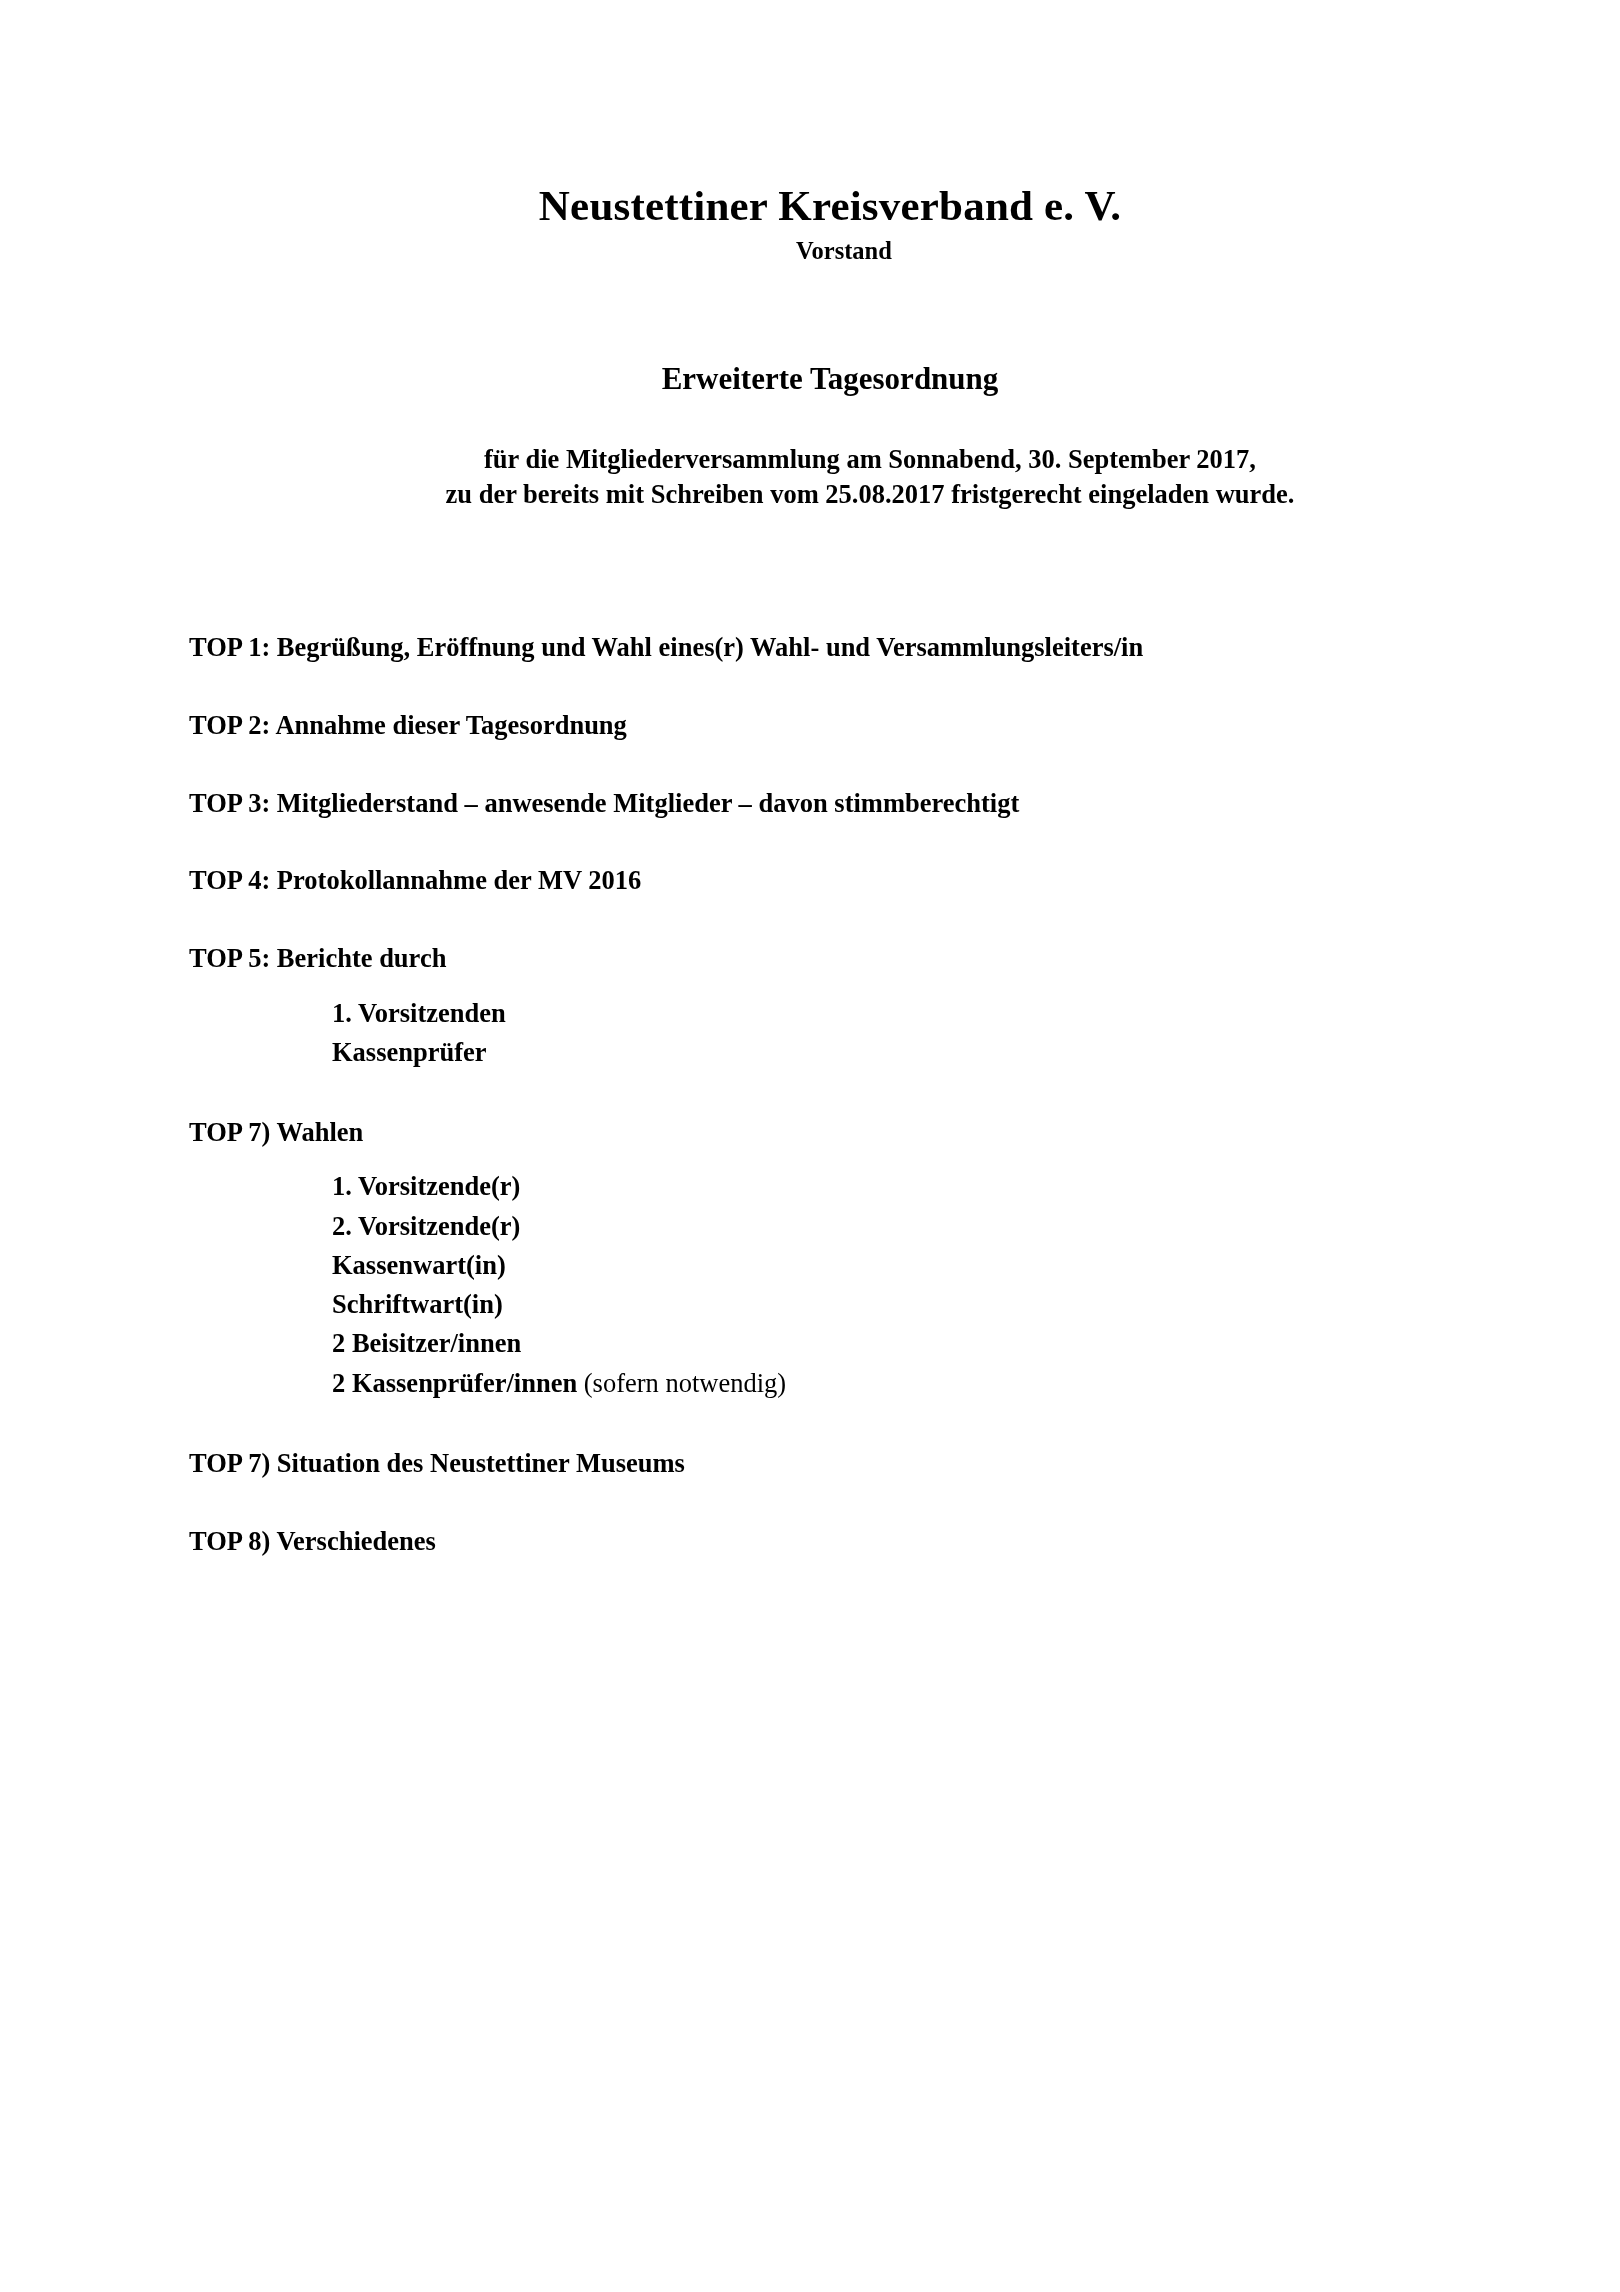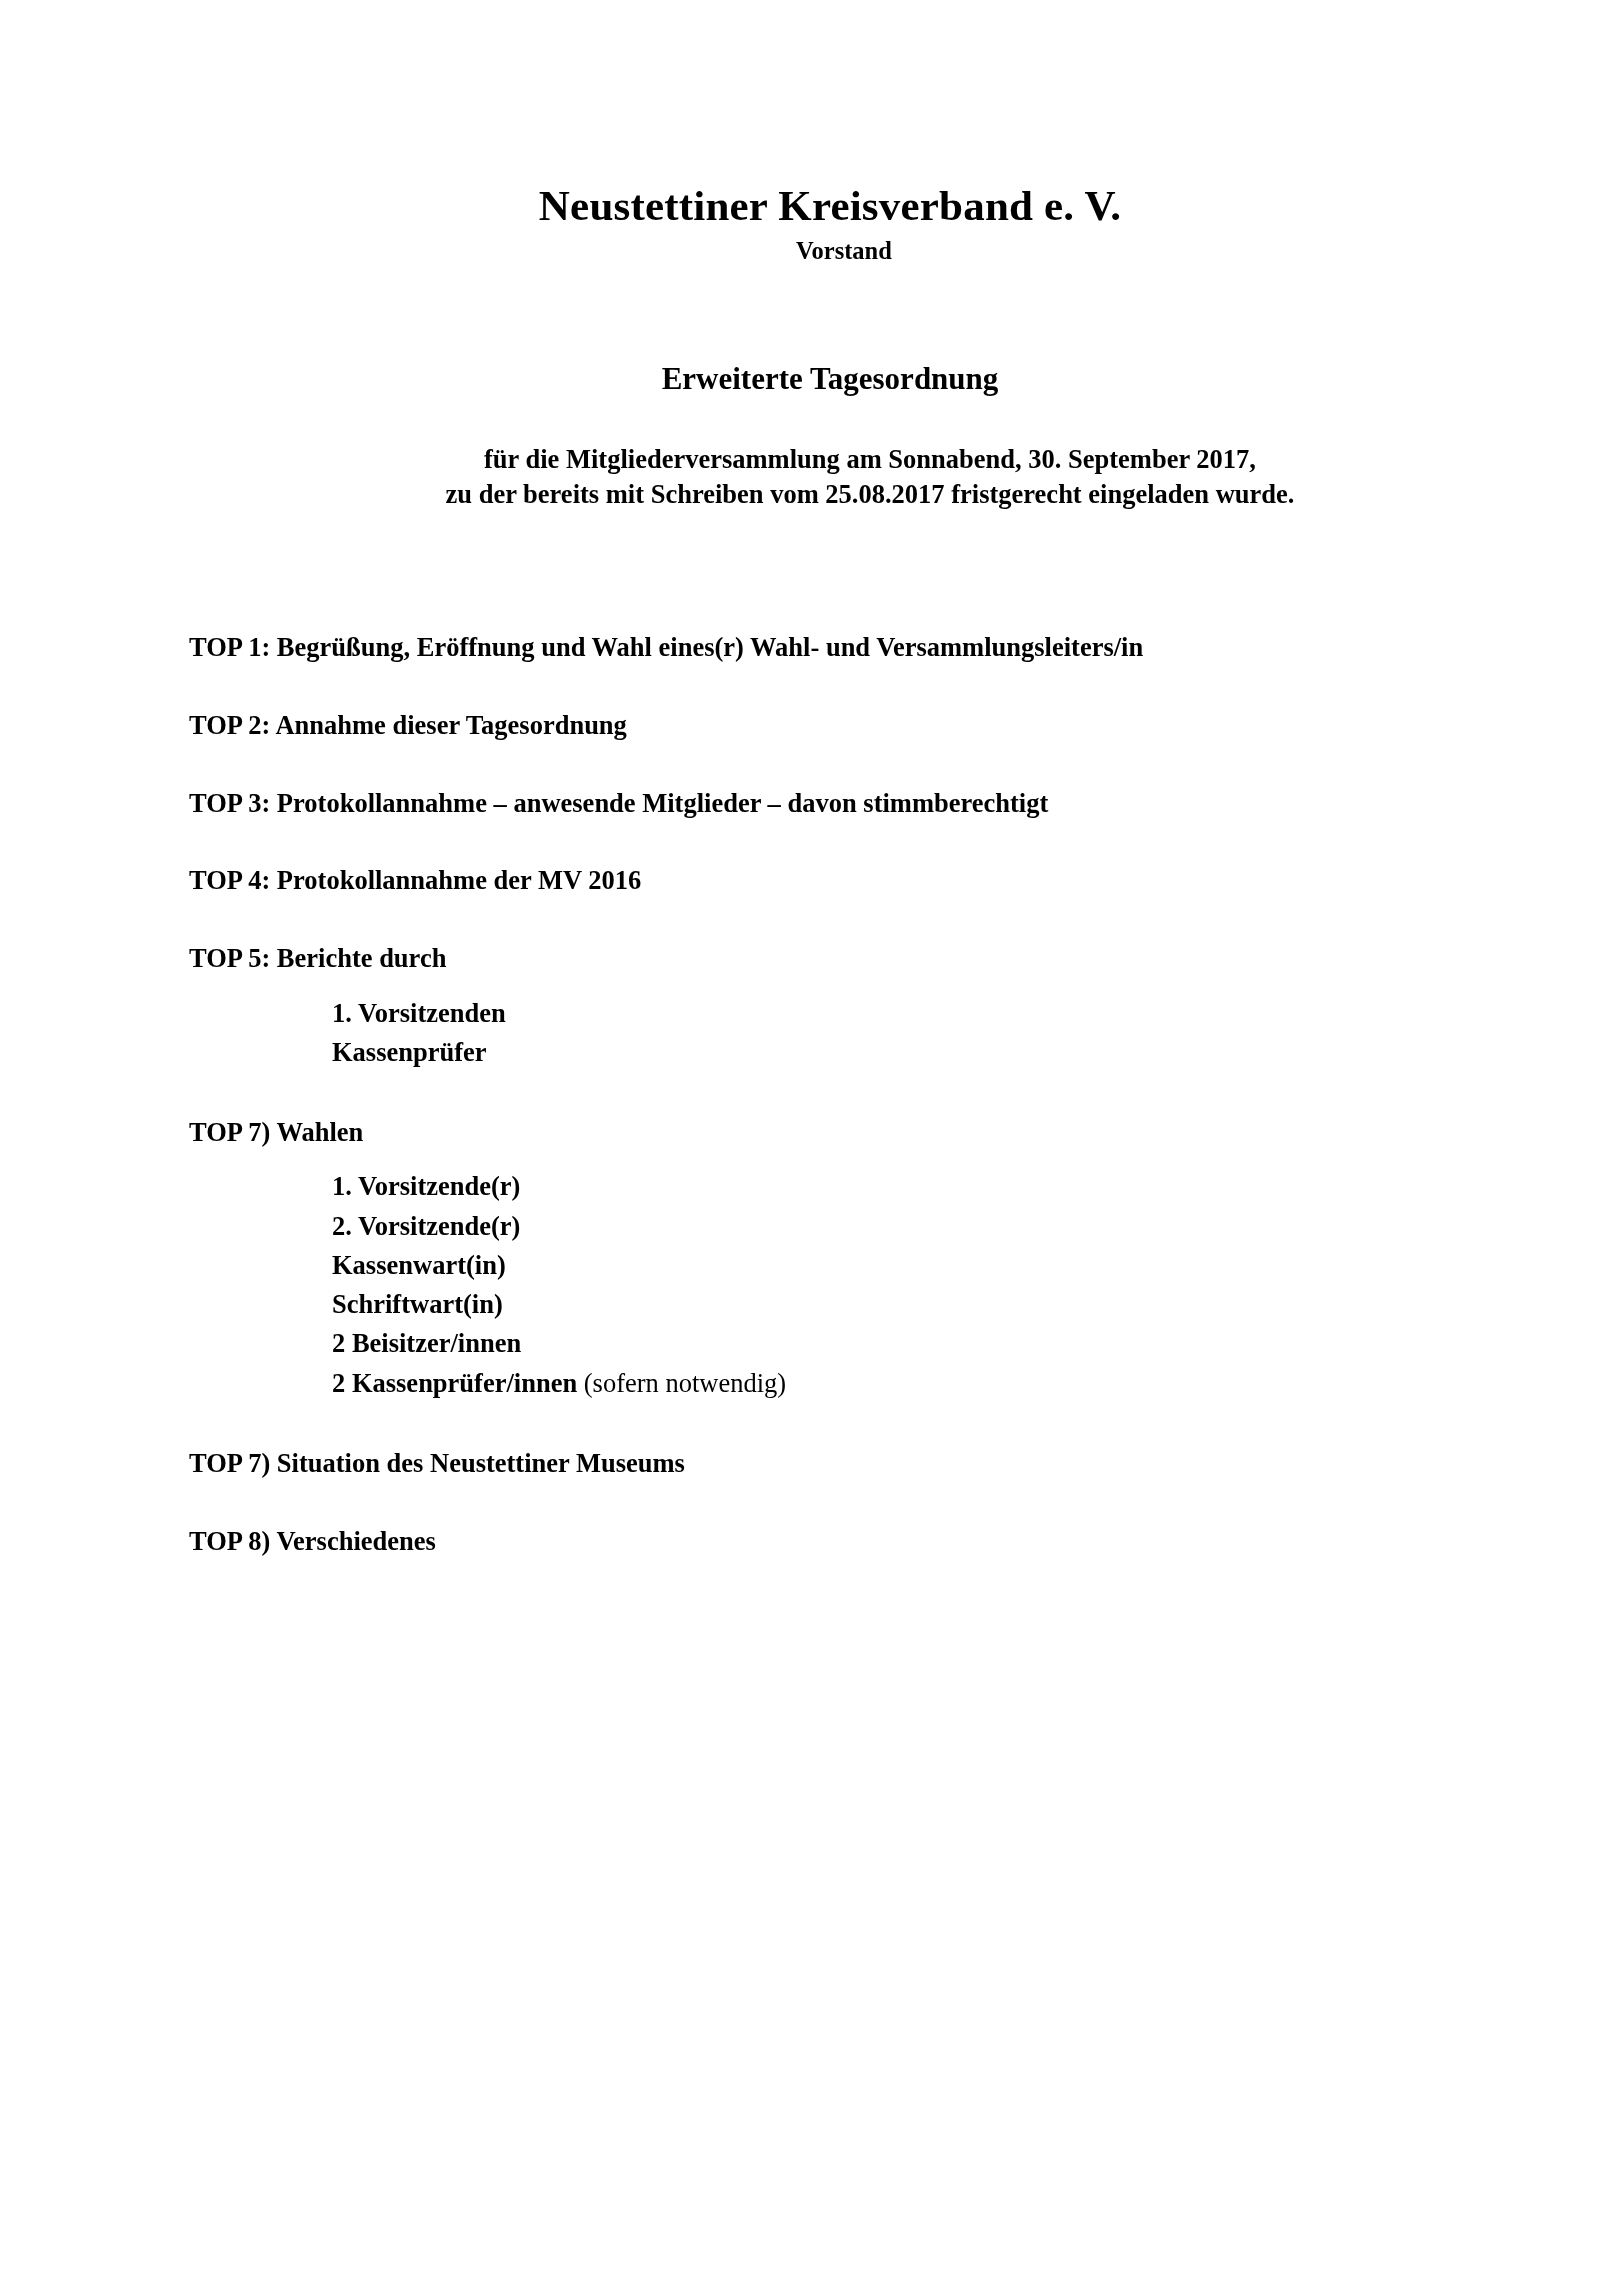--- a/index.html
+++ b/index.html
@@ -132,21 +132,21 @@
     <span class="intro-line">für die Mitgliederversammlung am Sonnabend, 30. September 2017,</span>
     <span class="intro-line">zu der bereits mit Schreiben vom 25.08.2017 fristgerecht eingeladen wurde.</span>
   </div>
 
   <div class="agenda">
 
     <p class="top-item">TOP 1: Begrüßung, Eröffnung und Wahl eines(r) Wahl- und Versammlungsleiters/in</p>
 
     <p class="top-item">TOP 2: Annahme dieser Tagesordnung</p>
 
-    <p class="top-item">TOP 3: Protokollannahme – anwesende Mitglieder – davon stimmberechtigt</p>
+    <p class="top-item">TOP 3: Mitgliederstand – anwesende Mitglieder – davon stimmberechtigt</p>
 
     <p class="top-item">TOP 4: Protokollannahme der MV 2016</p>
 
     <p class="top-item gap-before-sublist">TOP 5: Berichte durch</p>
 
     <ul class="sub-list after-top5">
       <li>1. Vorsitzenden</li>
       <li>Kassenprüfer</li>
     </ul>
 

